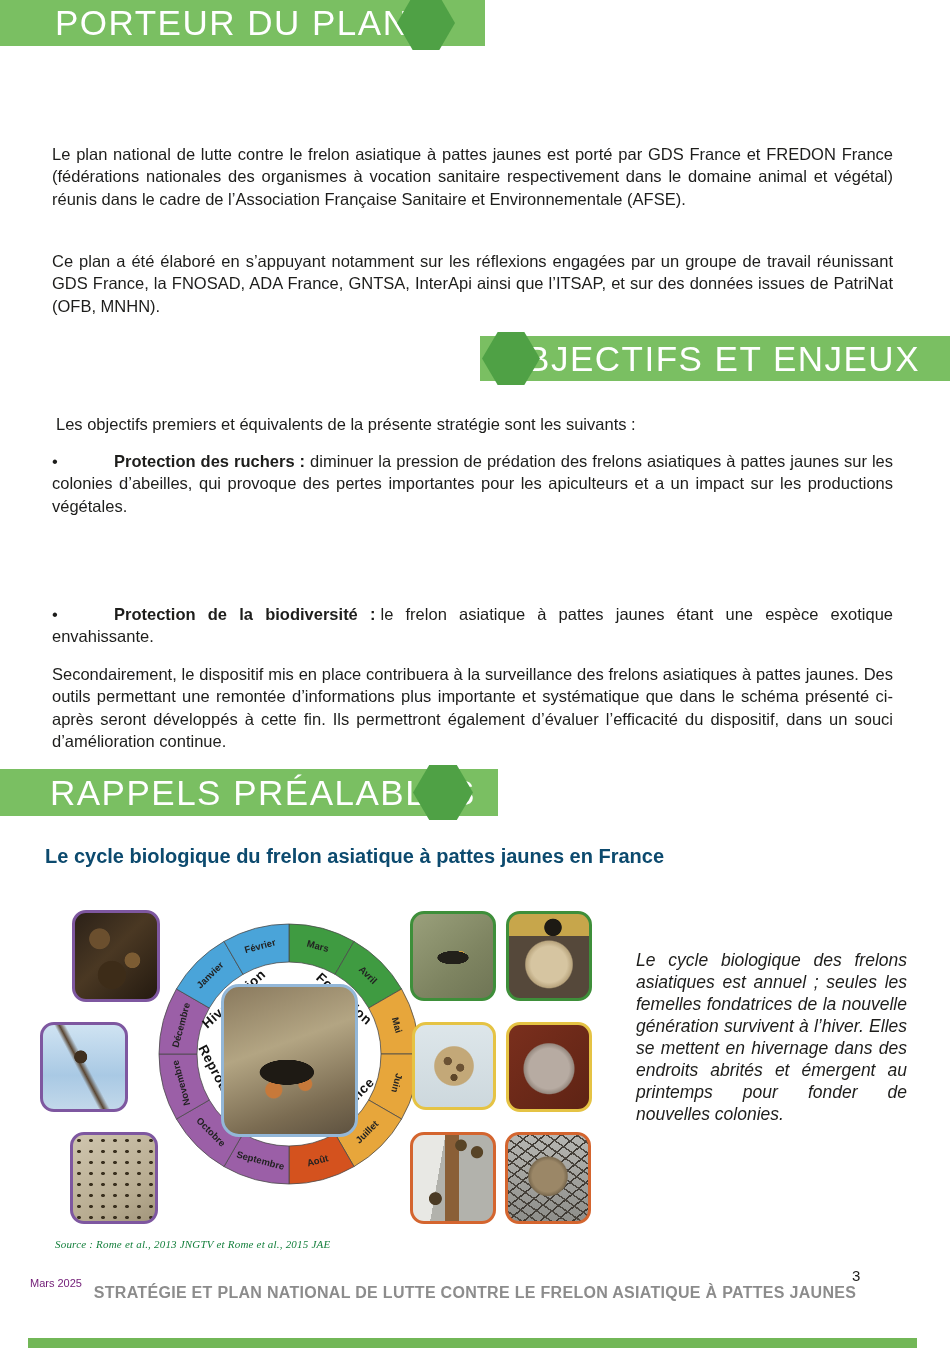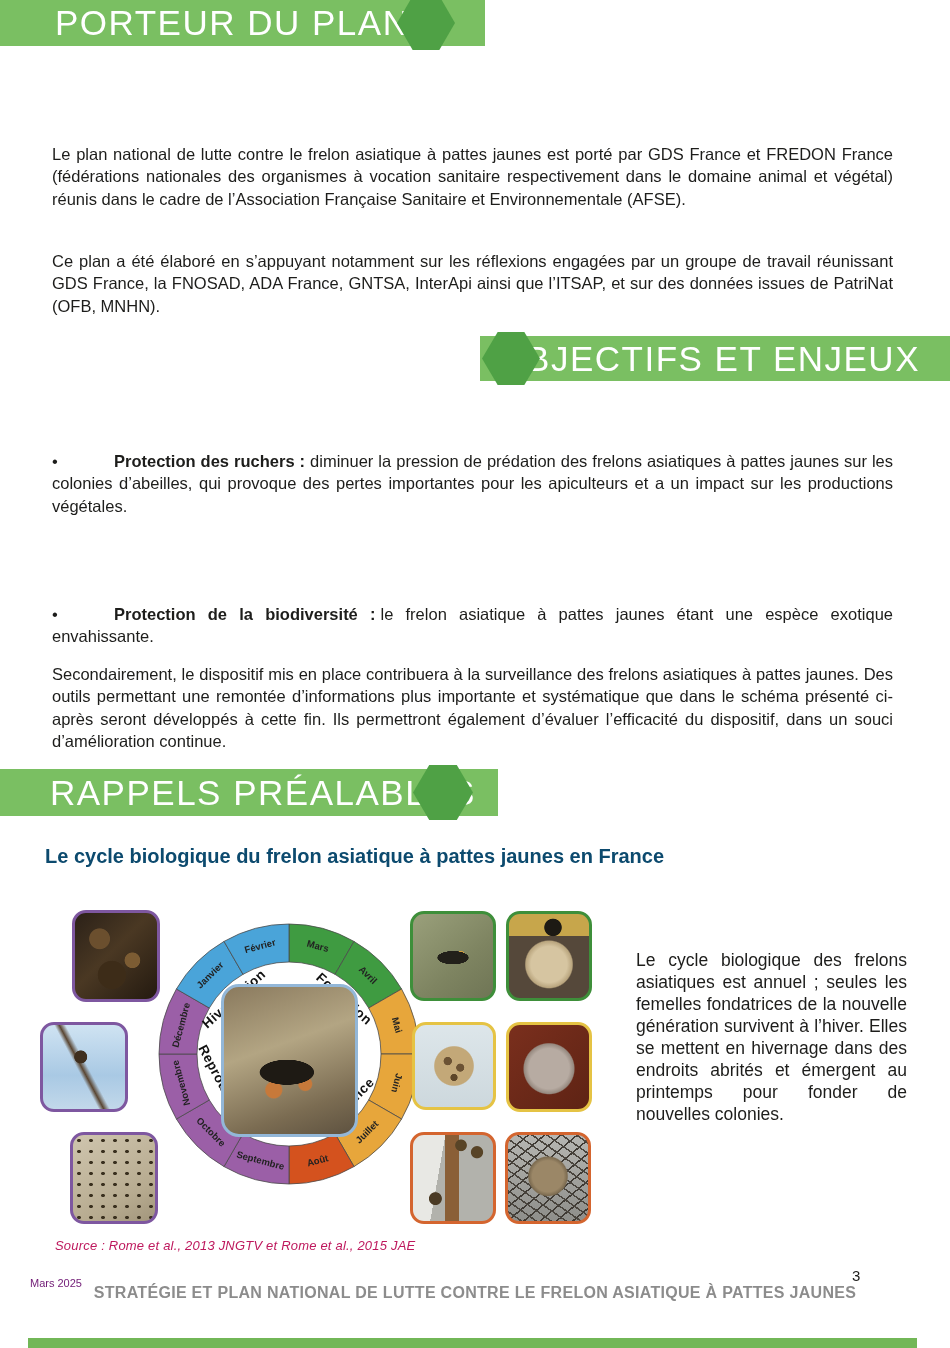--- a/index.html
+++ b/index.html
@@ -96,24 +96,24 @@
       repeating-linear-gradient(-40deg, rgba(0,0,0,0) 0 9px, #3f3a34 9px 10.5px),
       linear-gradient(180deg,#b6b6b2,#8e8e8a);}
 
   #cycle-wrap{position:absolute;left:155px;top:920px;width:268px;height:268px;}
   .month-label{font-size:9.5px;font-weight:700;fill:#222;text-anchor:middle;dominant-baseline:middle;
                font-family:"Liberation Sans",sans-serif;}
   .phase-label{font-size:13.5px;font-weight:700;fill:#111;letter-spacing:.5px;
                text-anchor:middle;dominant-baseline:middle;font-family:"Liberation Sans",sans-serif;}
 
   #cycle-side-text{position:absolute;left:636px;top:949px;width:271px;
-       font-size:17.5px;line-height:22px;text-align:justify;color:#1d1d1b;}
-
-  #source-line{position:absolute;left:55px;top:1238px;font-size:13px;font-style:italic;
-       color:#be185d;letter-spacing:.2px;}
+       font-size:17.5px;line-height:22px;text-align:justify;color:#1d1d1b;font-style:italic;}
+
+  #source-line{position:absolute;left:55px;top:1238px;font-size:11px;font-style:italic;
+       color:#15803d;letter-spacing:.2px;font-family:Liberation Serif, serif;}
 
   
   #footer-date{position:absolute;left:30px;top:1277px;font-size:11px;color:#701a75;}
   #footer-title{position:absolute;left:0;top:1284px;width:950px;text-align:center;
        font-size:16px;font-weight:700;color:#8c8c8c;letter-spacing:.3px;}
   #footer-page{position:absolute;left:852px;top:1267px;font-size:15px;color:#1d1d1b;}
   #footer-bar{position:absolute;left:28px;top:1338px;width:889px;height:10px;background:#72b757;}
 </style>
 </head>
 <body>
@@ -126,20 +126,21 @@
   </div>
 
   <p class="para" style="top:126px">Le plan national de lutte contre le frelon asiatique à pattes jaunes est porté par GDS France et FREDON France (fédérations nationales des organismes à vocation sanitaire respectivement dans le domaine animal et végétal) réunis dans le cadre de l’Association Française Sanitaire et Environnementale (AFSE).</p>
   <p class="para" style="top:233px">Ce plan a été élaboré en s’appuyant notamment sur les réflexions engagées par un groupe de travail réunissant GDS France, la FNOSAD, ADA France, GNTSA, InterApi ainsi que l’ITSAP, et sur des données issues de PatriNat (OFB, MNHN).</p>
 
   <div class="banner" id="banner-objectifs">
     <span>OBJECTIFS ET ENJEUX</span>
     <span class="hex" id="hex-objectifs"></span>
   </div>
 
+  <p class="para" id="p-intro" style="top:396px">Les objectifs premiers et équivalents de la présente stratégie sont les suivants :</p>
 
   <p class="para bullet" style="top:433px">
     <span class="dot">•</span><b>Protection des ruchers :</b><span>diminuer la pression de prédation des frelons asiatiques à pattes jaunes sur les colonies d’abeilles, qui provoque des pertes importantes pour les apiculteurs et a un impact sur les productions végétales.</span>
   </p>
   <p class="para bullet" style="top:586px">
     <span class="dot">•</span><b>Protection de la biodiversité :</b><span>le frelon asiatique à pattes jaunes étant une espèce exotique envahissante.</span>
   </p>
 
   <p class="para" style="top:646px">Secondairement, le dispositif mis en place contribuera à la surveillance des frelons asiatiques à pattes jaunes. Des outils permettant une remontée d’informations plus importante et systématique que dans le schéma présenté ci-après seront développés à cette fin. Ils permettront également d’évaluer l’efficacité du dispositif, dans un souci d’amélioration continue.</p>
 

